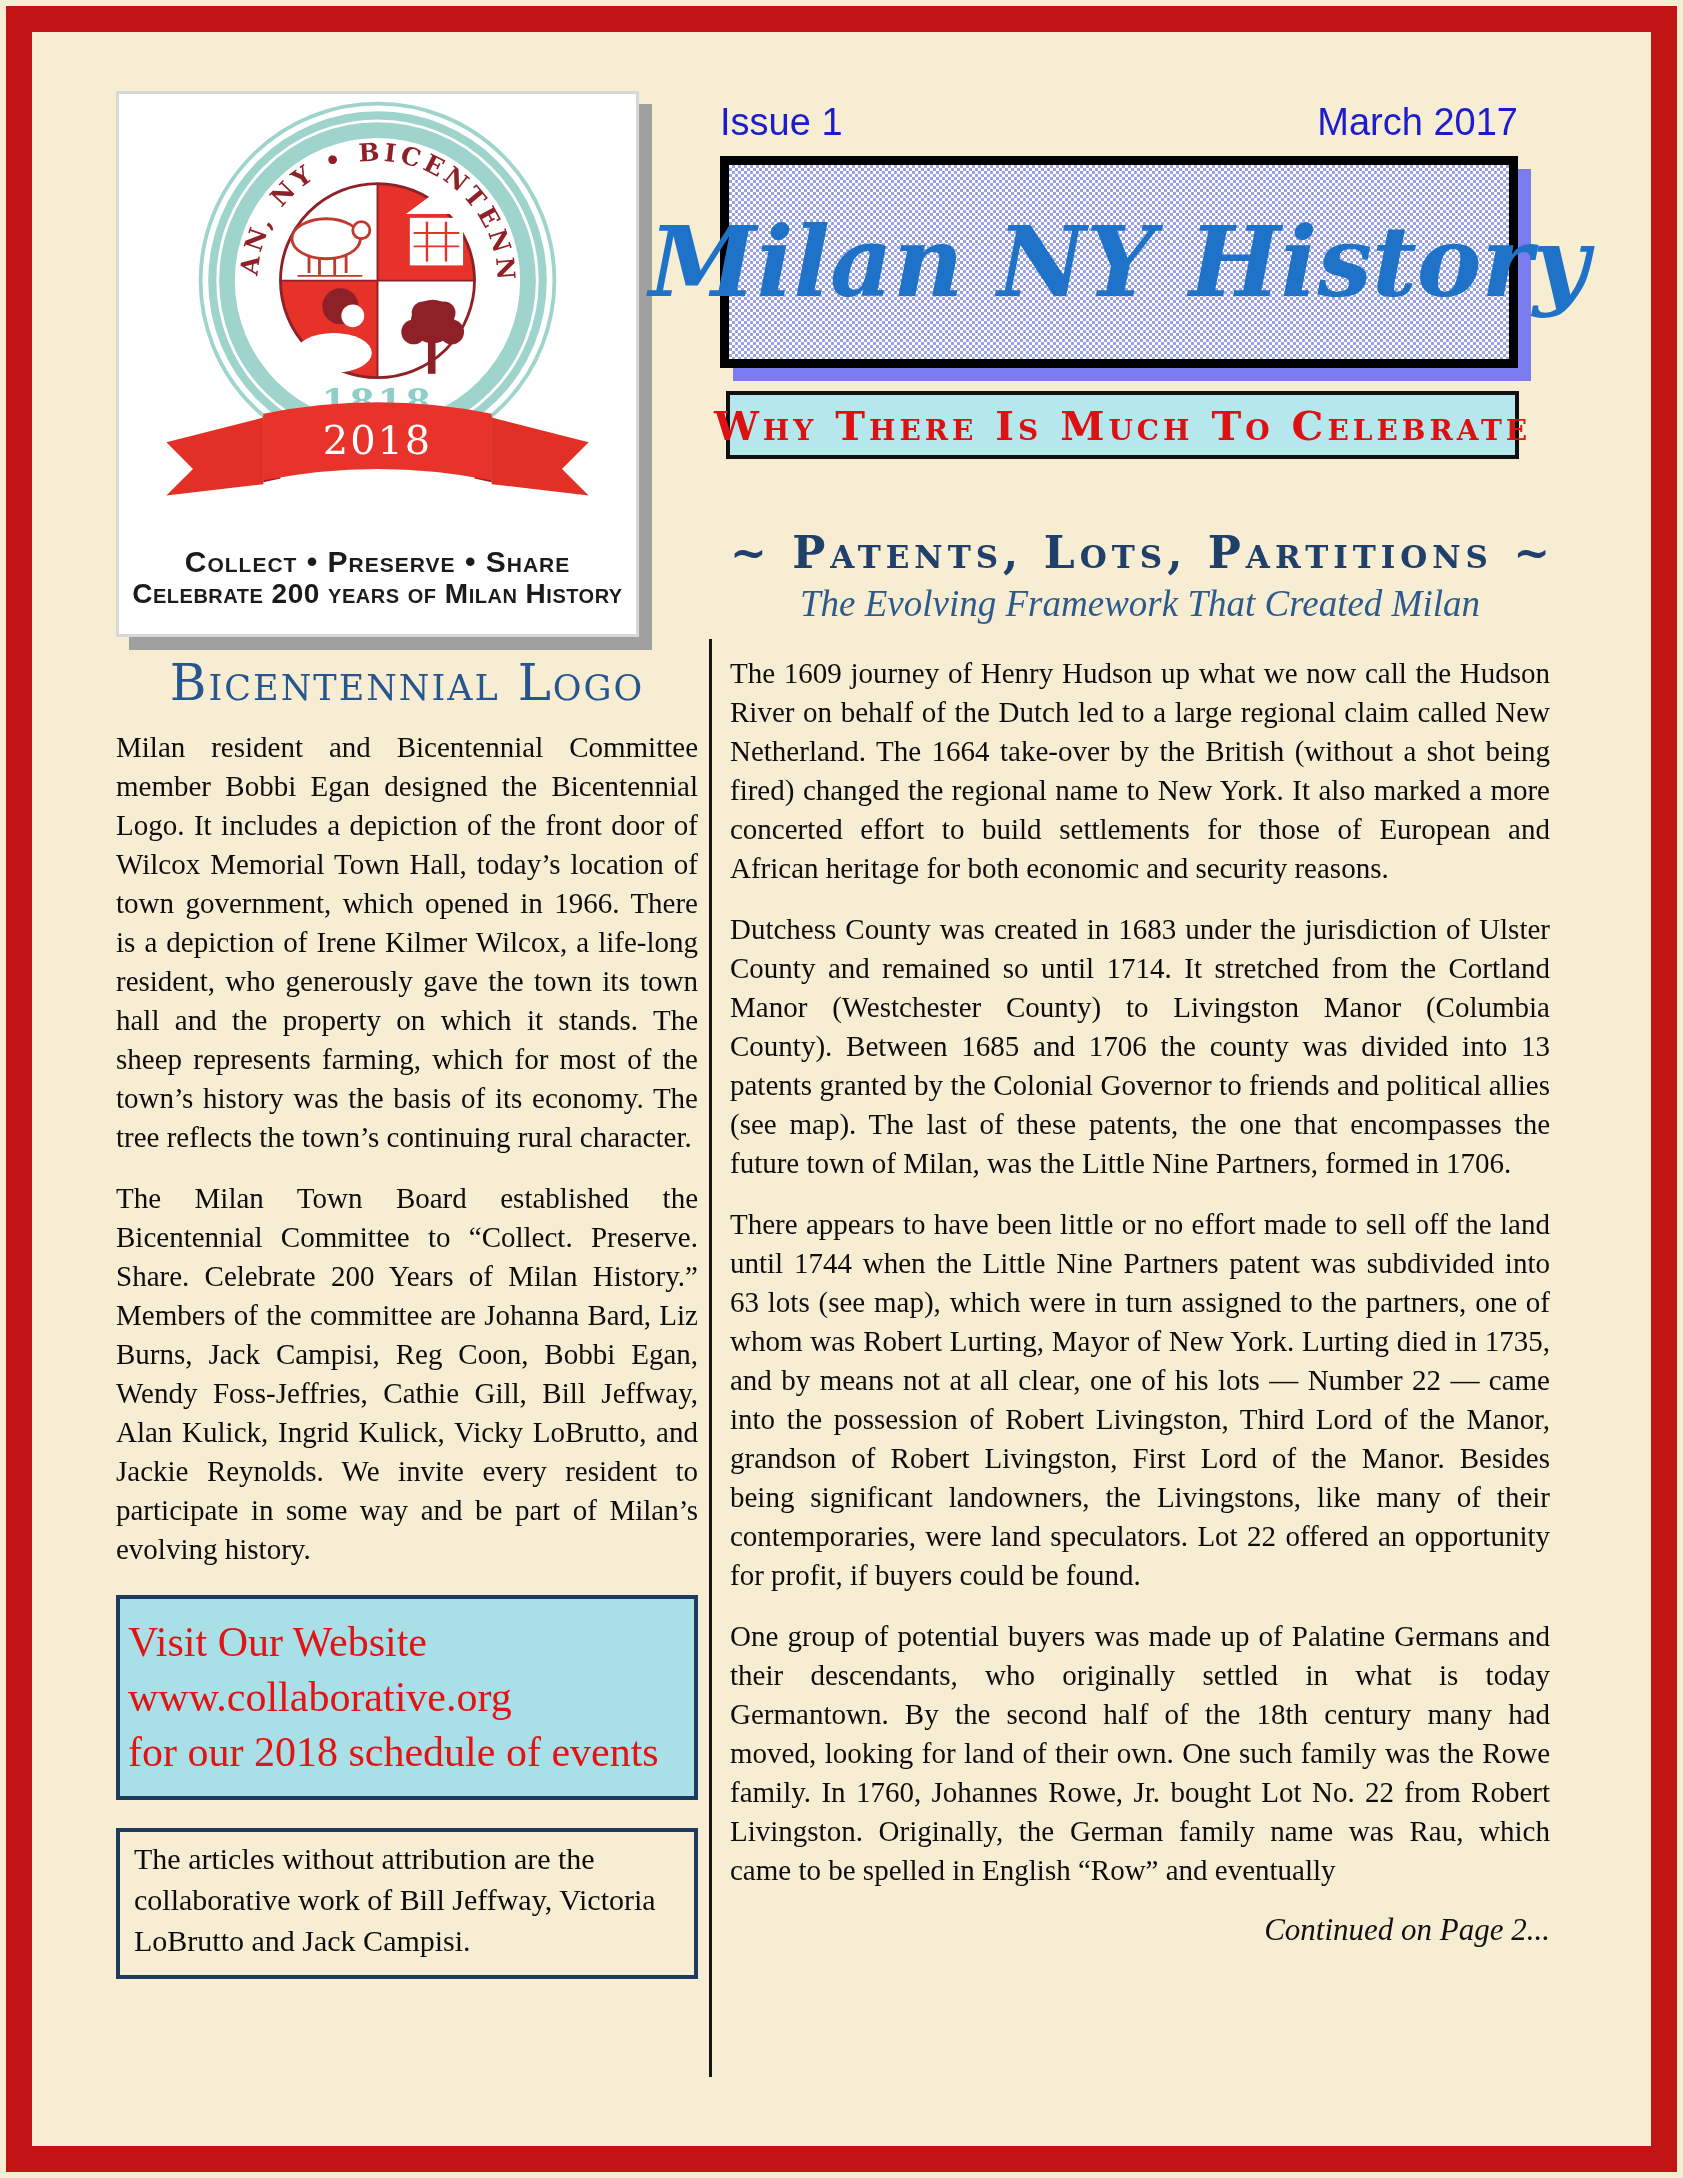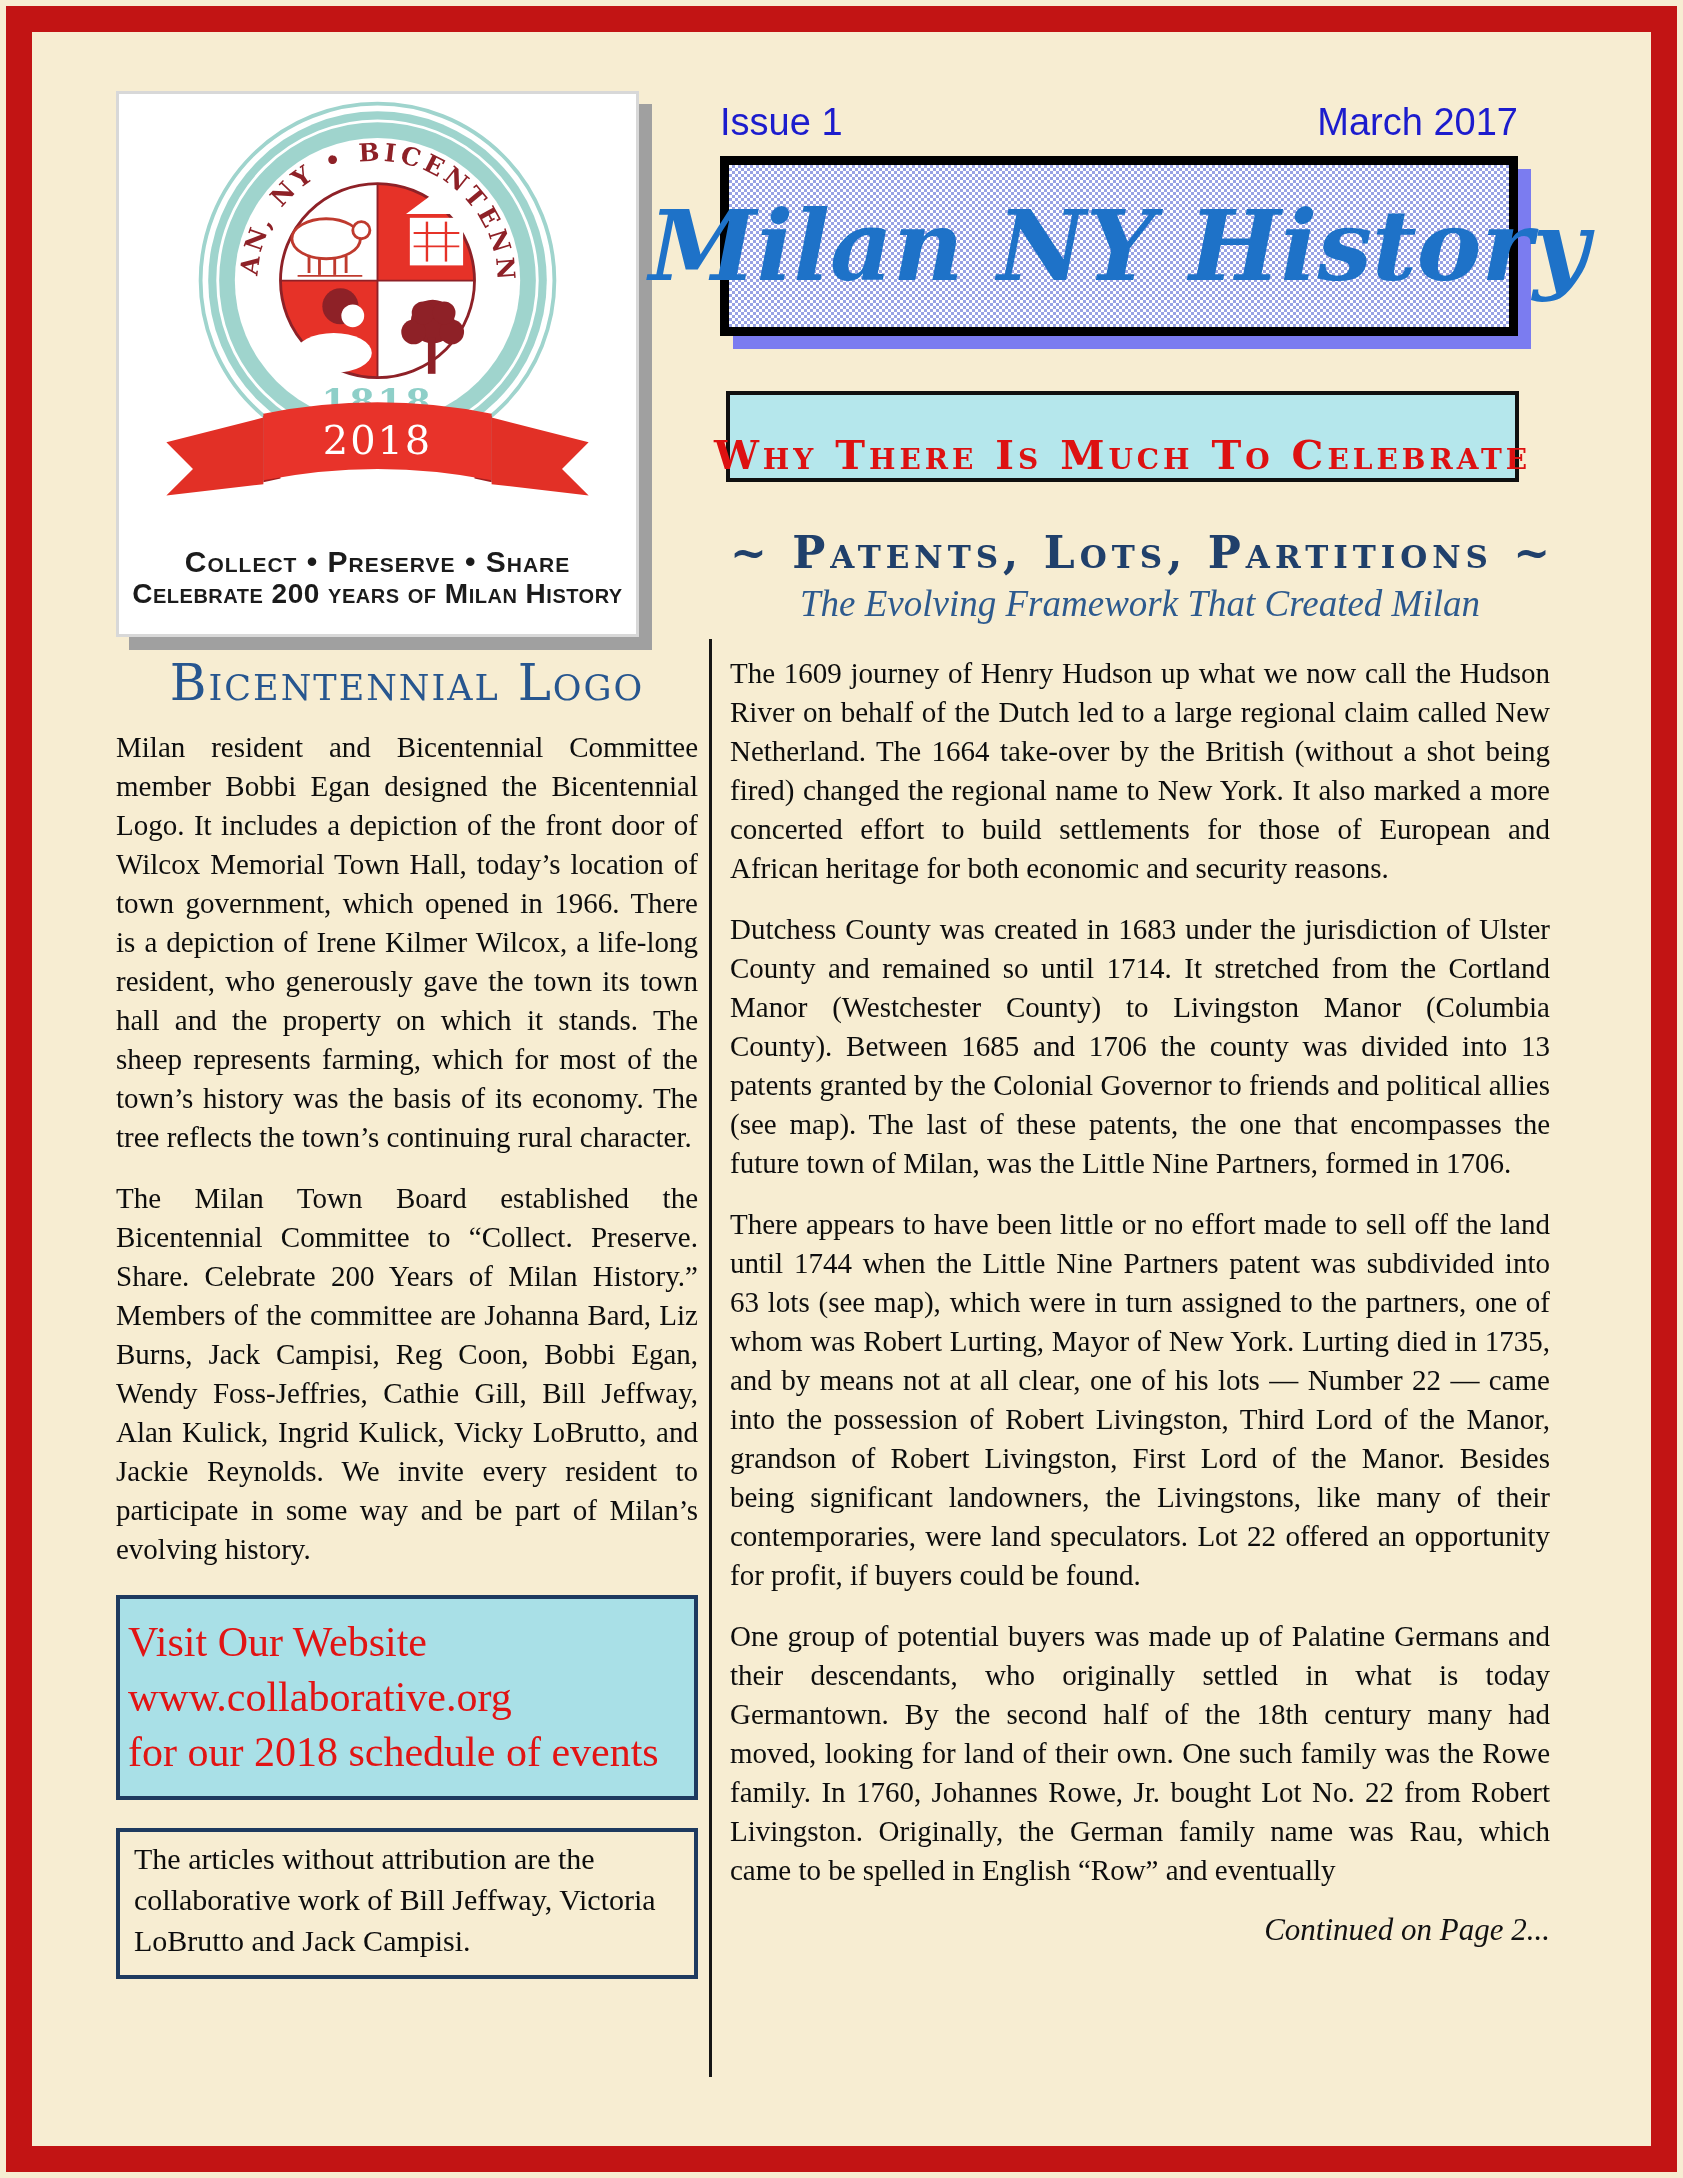--- a/index.html
+++ b/index.html
@@ -69,41 +69,41 @@
   }
 
   
   .issue-row{
     position:absolute;left:720px;top:101px;width:798px;
     display:flex;justify-content:space-between;
     font-family:"Liberation Sans",sans-serif;
     font-size:38px;color:#1c1ccd;
   }
   .banner{
-    position:absolute;left:720px;top:156px;width:798px;height:180px;
+    position:absolute;left:720px;top:156px;width:798px;height:212px;
     box-sizing:border-box;
     border:9px solid #000000;
     background-color:#ffffff;
     background-image:conic-gradient(#98a2e4 0 25%,#ffffff 0 50%,#98a2e4 0 75%,#ffffff 0);
     background-size:6px 6px;
     box-shadow:13px 13px 0 #7b7cf0;
     display:flex;align-items:center;justify-content:center;
   }
   .banner-title{
     font-family:"DejaVu Serif",serif;
     font-style:italic;font-weight:bold;
     font-size:97px;color:#1e72c8;
     white-space:nowrap;
   }
   .kicker-box{
-    position:absolute;left:726px;top:391px;width:793px;height:91px;
+    position:absolute;left:726px;top:391px;width:793px;height:68px;
     box-sizing:border-box;
     background:#b5e7ec;
     border:4px solid #101010;
-    display:flex;align-items:flex-end;justify-content:center;
+    display:flex;align-items:center;justify-content:center;
   }
   .kicker-text{
     font-family:"DejaVu Serif",serif;
     font-variant:small-caps;font-weight:bold;
     font-size:40px;color:#dd1111;letter-spacing:4px;
     white-space:nowrap;
   }
   .article{
     position:absolute;left:730px;top:525px;width:820px;
   }

